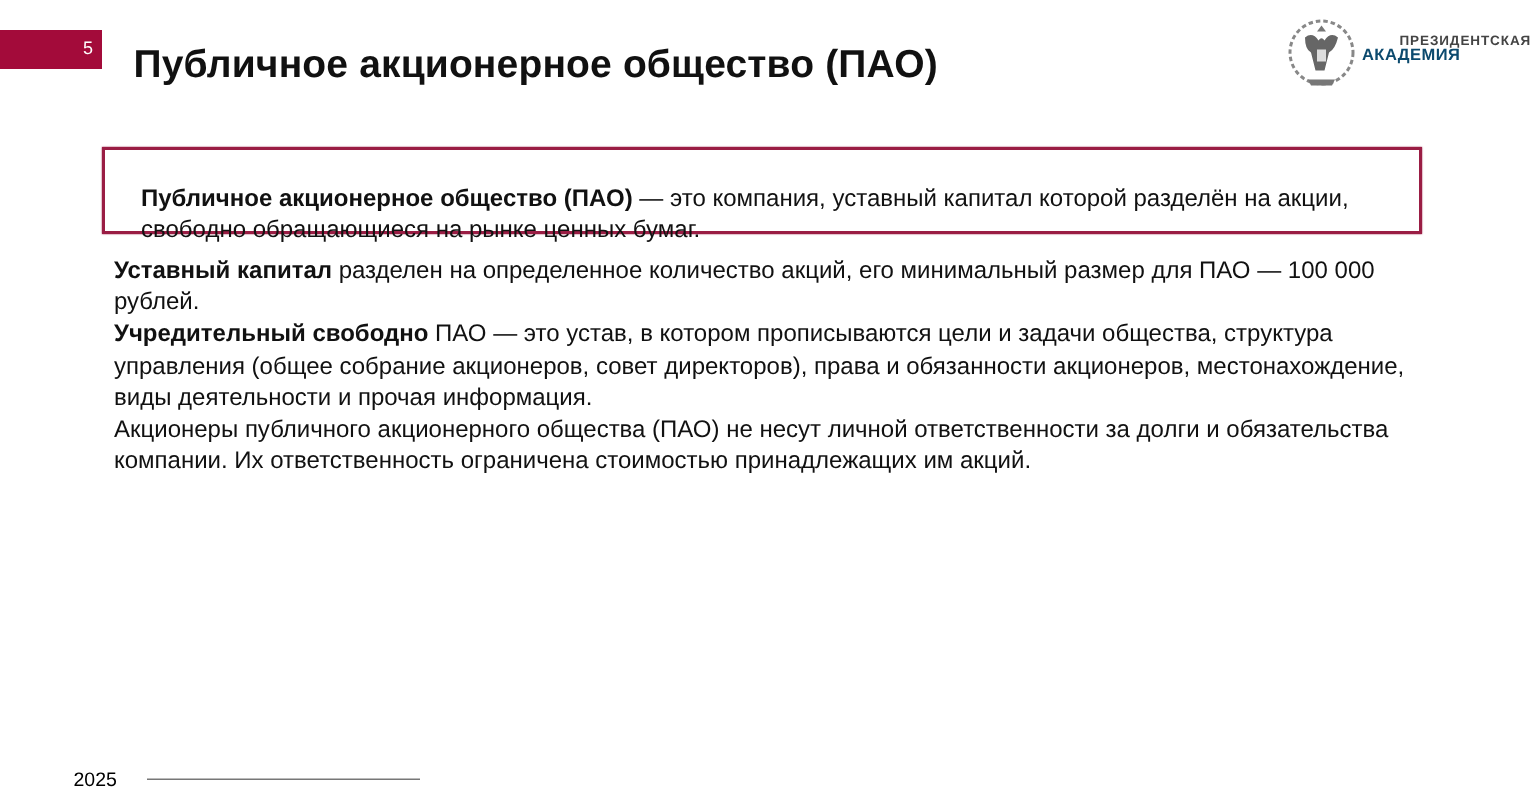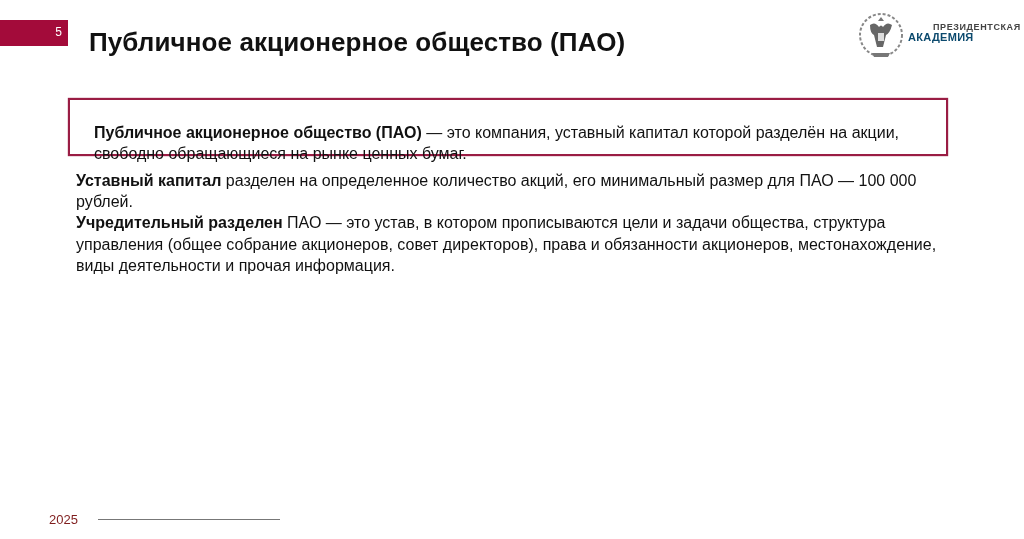--- a/index.html
+++ b/index.html
@@ -11,21 +11,21 @@
   .logo { position:absolute; left:858px; top:9px; width:140px; height:52px; }
   .logo .emblem { position:absolute; left:0; top:0; width:46px; height:52px; }
   .logo .l1 { position:absolute; left:51px; top:13px; font-size:9px; font-weight:bold; color:#444; letter-spacing:0.6px;margin-left:24px; }
   .logo .l2 { position:absolute; left:50px; top:22px; font-size:11px; font-weight:bold; color:#0c4a6e; letter-spacing:0.3px;text-align:right; }
   .def-box { position:absolute; left:68px; top:98px; width:876px; height:54px; border:2px solid #9a1d44;
              box-shadow:0 0 1px #9a1d44; }
   .def-box p { margin:16px; position:absolute; left:8px; top:6px; font-size:16px; line-height:21px; width:860px; }
   .body-text { position:absolute; left:76px; top:170px; width:880px; font-size:16px; line-height:21.2px; }
   .body-text p { margin:0; }
   b { font-weight:bold; }
-  .footer-year { position:absolute; left:49px; top:512px; font-size:13px; color:#7f1d1d; }
+  .footer-year { position:absolute; left:49px; top:512px; font-size:13px; color:#000000; }
   .footer-line { position:absolute; left:98px; top:519px; width:182px; height:1px; background:#777; }
 </style>
 </head>
 <body>
 
 <div class="num-bar">
   <span>5</span>
 </div>
 
 <div class="title">Публичное акционерное общество (ПАО)</div>
@@ -41,17 +41,18 @@
   <div class="l1">ПРЕЗИДЕНТСКАЯ</div>
   <div class="l2">АКАДЕМИЯ</div>
 </div>
 
 <div class="def-box">
   <p><b>Публичное акционерное общество (ПАО)</b><span> — это компания, уставный капитал которой разделён на акции, свободно обращающиеся на рынке ценных бумаг.</span></p>
 </div>
 
 <div class="body-text">
   <p><b>Уставный капитал</b><span> разделен на определенное количество акций, его минимальный размер для ПАО — 100 000 рублей.</span></p>
-  <p><b>Учредительный разделен</b><span> ПАО — это устав, в котором прописываются цели и задачи общества, структура управления (общее собрание акционеров, совет директоров), права и обязанности акционеров, местонахождение, виды деятельности и прочая информация.</span></p>
+  <p><b>Учредительный свободно</b><span> ПАО — это устав, в котором прописываются цели и задачи общества, структура управления (общее собрание акционеров, совет директоров), права и обязанности акционеров, местонахождение, виды деятельности и прочая информация.</span></p>
+  <p>Акционеры публичного акционерного общества (ПАО) не несут личной ответственности за долги и обязательства компании. Их ответственность ограничена стоимостью принадлежащих им акций.</p>
 </div>
 
 <div class="footer-year">2025</div>
 <div class="footer-line"></div>
 
 </body></html>

